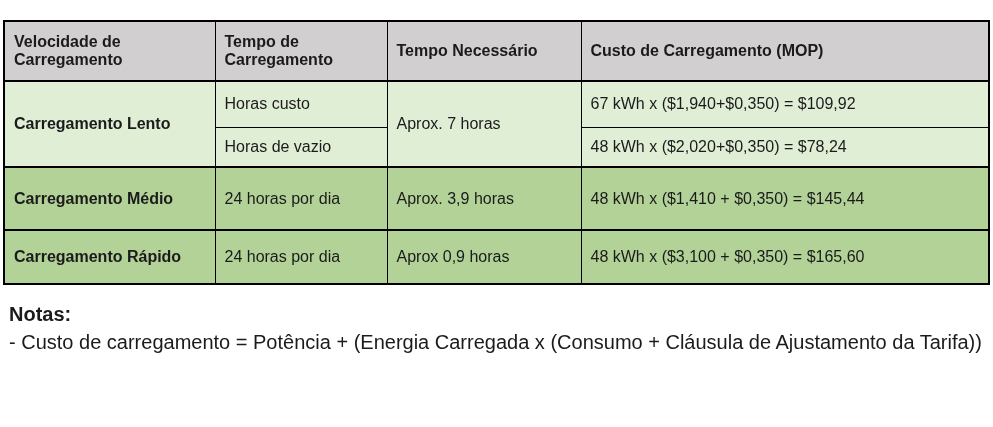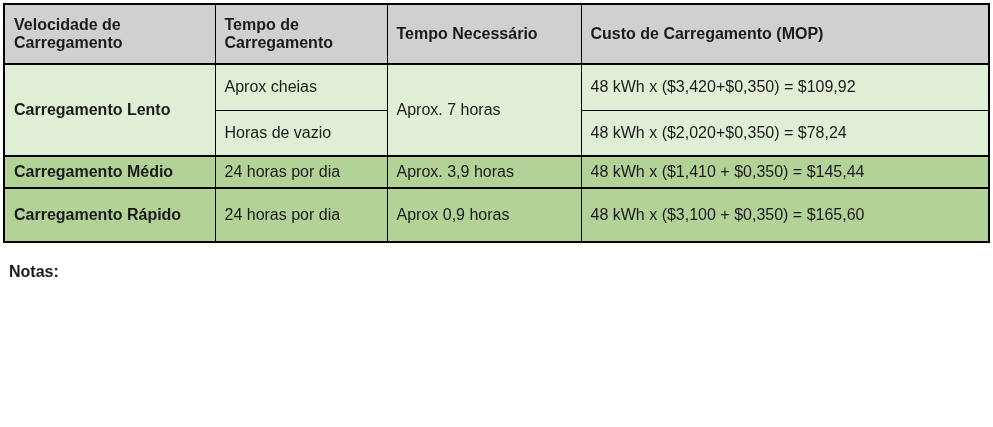--- a/index.html
+++ b/index.html
@@ -13,52 +13,52 @@
   html,body{margin:0;padding:0;}
   body{
     width:993px;height:427px;background:#ffffff;
     font-family:"Liberation Sans","DejaVu Sans",sans-serif;
     color:var(--text-color);
   }
   table.charging{
     border-collapse:collapse;
     table-layout:fixed;
     width:985px;
-    margin:3px 0 0 3px;
+    margin:20px 0 0 3px;
     border:2px solid var(--border-color);
   }
   th,td{
     border:1px solid var(--border-color);
     padding:2px 9px;
     font-size:16px;
     font-weight:400;
     text-align:left;
     vertical-align:middle;
     white-space:pre-line;
     overflow:hidden;
   }
   thead th{
     background:var(--header-bg);
     font-weight:600;
     height:60px;
     border-bottom:2px solid var(--border-color);
   }
   tbody td{background:var(--light-green);}
   tr.r1 td{height:46px;}
-  tr.r2 td{height:46px;}
+  tr.r2 td{height:40px;}
   tr.medium td{
     background:var(--medium-green);
     border-top:2px solid var(--border-color);
   }
-  tr.r3 td{height:32px;}
+  tr.r3 td{height:63px;}
   tr.r4 td{height:54px;}
   td.speed{font-weight:600;}
   .notes{
     margin:15px 10px 0 9px;
-    font-size:16px;
+    font-size:20px;
     line-height:28px;
   }
   .notes-title{font-weight:600;}
   .note-line{white-space:pre-line;}
 </style>
 </head>
 <body>
 
 <table class="charging">
   <colgroup>
@@ -73,23 +73,23 @@
 Carregamento</th>
       <th>Tempo de
 Carregamento</th>
       <th>Tempo Necessário</th>
       <th>Custo de Carregamento (MOP)</th>
     </tr>
   </thead>
   <tbody>
     <tr class="r1">
       <td class="speed" rowspan="2">Carregamento Lento</td>
-      <td>Aprox cheias</td>
+      <td>Horas custo</td>
       <td rowspan="2">Aprox. 7 horas</td>
-      <td>48 kWh x ($3,420+$0,350) = $109,92</td>
+      <td>67 kWh x ($1,940+$0,350) = $109,92</td>
     </tr>
     <tr class="r2">
       <td>Horas de vazio</td>
       <td>48 kWh x ($2,020+$0,350) = $78,24</td>
     </tr>
     <tr class="medium r3">
       <td class="speed">Carregamento Médio</td>
       <td>24 horas por dia</td>
       <td>Aprox. 3,9 horas</td>
       <td>48 kWh x ($1,410 + $0,350) = $145,44</td>
@@ -98,13 +98,14 @@
       <td class="speed">Carregamento Rápido</td>
       <td>24 horas por dia</td>
       <td>Aprox 0,9 horas</td>
       <td>48 kWh x ($3,100 + $0,350) = $165,60</td>
     </tr>
   </tbody>
 </table>
 
 <div class="notes">
   <div class="notes-title">Notas:</div>
+  <div class="note-line">- Custo de carregamento = Potência + (Energia Carregada x (Consumo + Cláusula de Ajustamento da Tarifa))</div>
 </div>
 
 </body></html>

